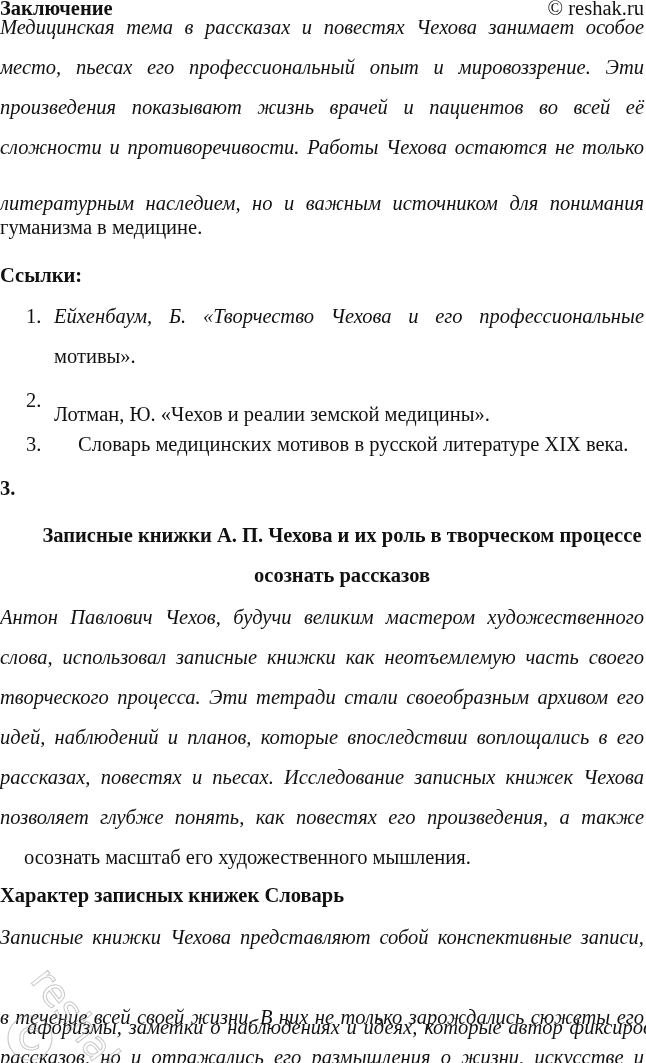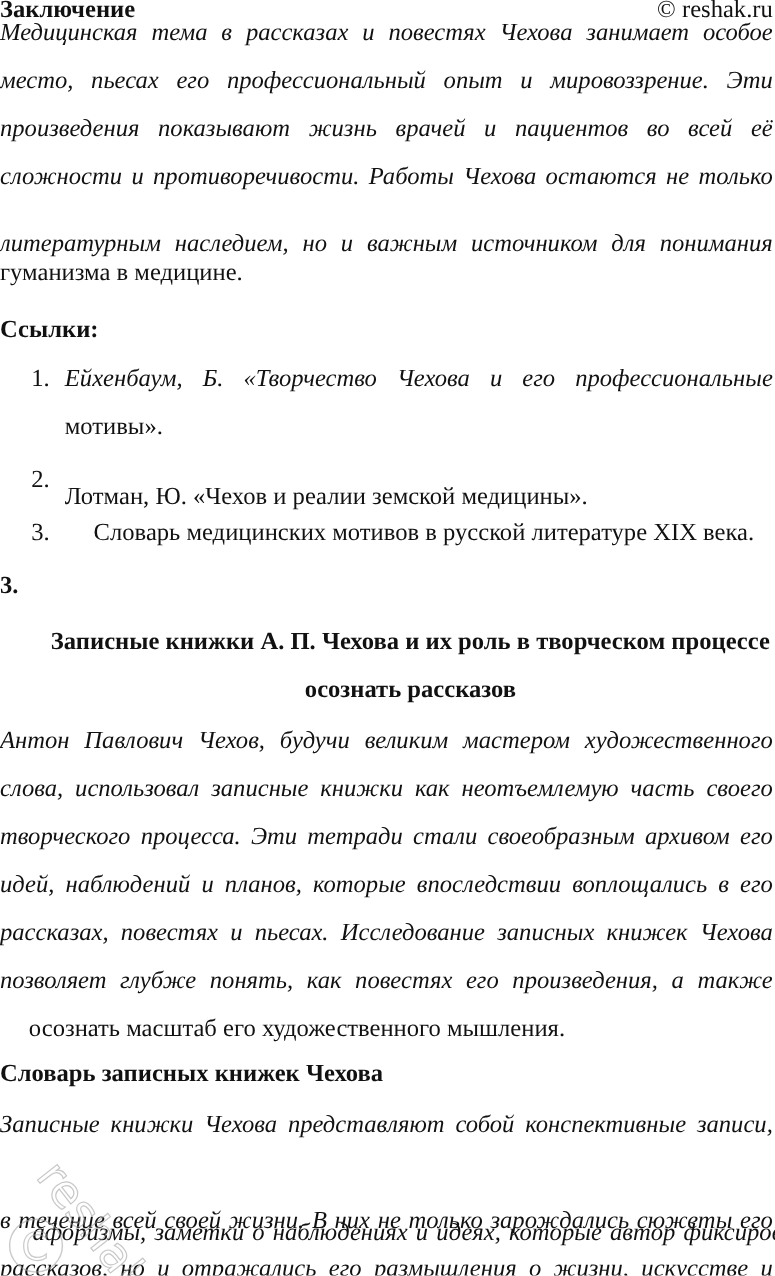--- a/index.html
+++ b/index.html
@@ -101,21 +101,21 @@
   <div>
     <div class="abs justify-line" style="top:606px;">Антон Павлович Чехов, будучи великим мастером художественного</div>
     <div class="abs justify-line" style="top:646px;">слова, использовал записные книжки как неотъемлемую часть своего</div>
     <div class="abs justify-line" style="top:686px;">творческого процесса. Эти тетради стали своеобразным архивом его</div>
     <div class="abs justify-line" style="top:726px;">идей, наблюдений и планов, которые впоследствии воплощались в его</div>
     <div class="abs justify-line" style="top:766px;">рассказах, повестях и пьесах. Исследование записных книжек Чехова</div>
     <div class="abs justify-line" style="top:806px;">позволяет глубже понять, как повестях его произведения, а также</div>
     <div class="abs left-line" style="top:846px;margin-left:24px;">осознать масштаб его художественного мышления.</div>
   </div>
 
-  <div class="abs bold left-line" style="top:884px;">Словарь записных книжек Чехова</div>
+  <div class="abs bold left-line" style="top:884px;">Характер записных книжек Словарь</div>
 
   <div>
     <div class="abs justify-line" style="top:926px;">Записные книжки Чехова представляют собой конспективные записи,</div>
     <div class="abs justify-line" style="top:1016px;margin-left:27px;">афоризмы, заметки о наблюдениях и идеях, которые автор фиксировал</div>
     <div class="abs justify-line" style="top:1006px;">в течение всей своей жизни. В них не только зарождались сюжеты его</div>
     <div class="abs justify-line" style="top:1046px;">рассказов, но и отражались его размышления о жизни, искусстве и</div>
   </div>
 
   <svg class="watermark" viewBox="0 0 140 110">
     <g transform="rotate(52 60 60)" fill="none" stroke="#9a9a9a" stroke-width="1.2" opacity="0.55">

